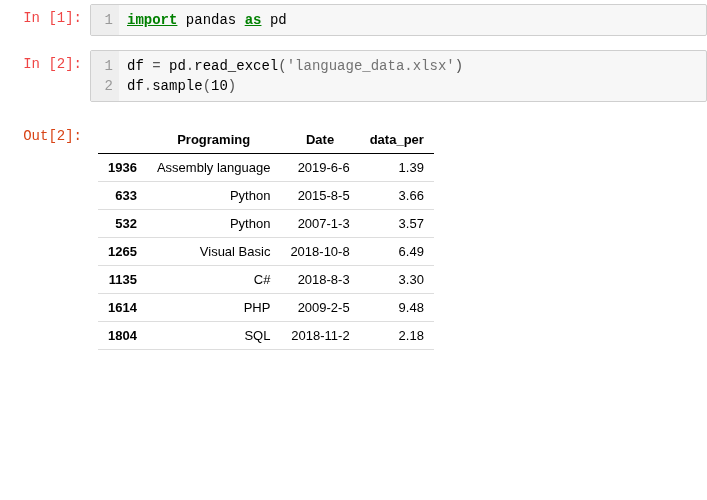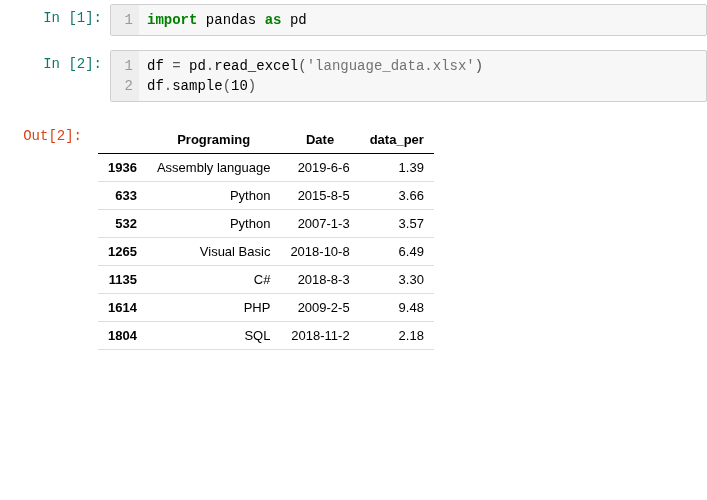--- a/index.html
+++ b/index.html
@@ -18,21 +18,21 @@
       margin-bottom: 4px;
     }
     .prompt {
       width: 90px;
       flex-shrink: 0;
       text-align: right;
       padding: 6px 8px 0 0;
       font-family: Menlo, Monaco, Consolas, "Courier New", monospace;
       font-size: 14px;
     }
-    .prompt-in { color: #0f766e; margin-left: 20px; }
+    .prompt-in { color: #ef4444; }
     .prompt-out { color: #D84315; }
     .input-area {
       flex: 1;
       background: #f7f7f7;
       border: 1px solid #cfcfcf;
       border-radius: 2px;
       display: flex;
       font-family: Menlo, Monaco, Consolas, "Courier New", monospace;
       font-size: 14px;
       line-height: 20px;
@@ -44,21 +44,21 @@
       padding: 5px 6px;
       user-select: none;
       min-width: 28px;
     }
     .gutter .ln { display: block; }
     .code {
       padding: 5px 8px;
       white-space: pre;
       flex: 1;
     }
-    .kw { color: #008000; font-weight: bold; }
+    .kw { color: #008000; font-weight: bold; text-decoration: underline; }
     .nm { color: #000; }
     .op { color: #555; }
     .str { color: #737373; }
     .num { color: #000; }
     .output-area {
       flex: 1;
       padding: 4px 0 0 8px;
     }
     table.dataframe {
       border-collapse: collapse;

